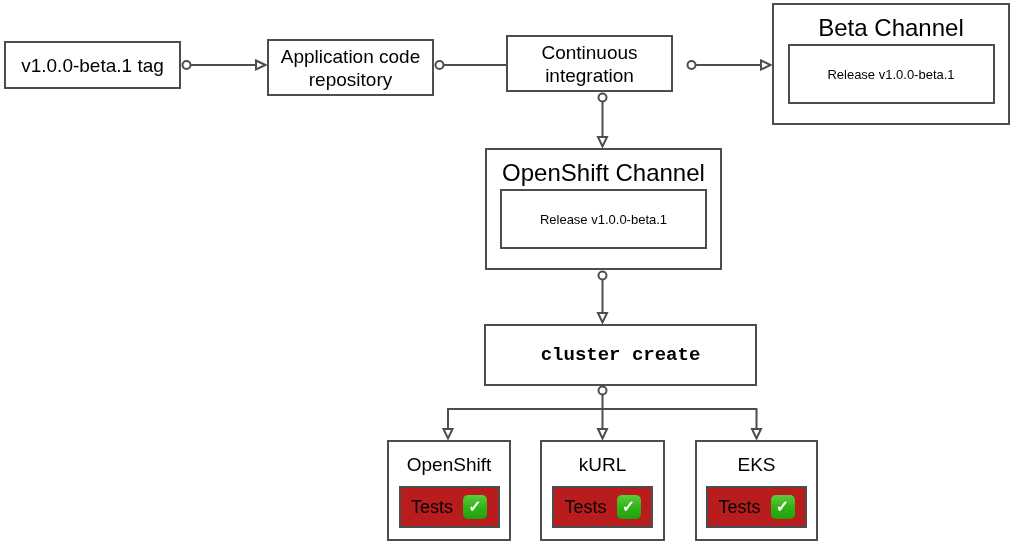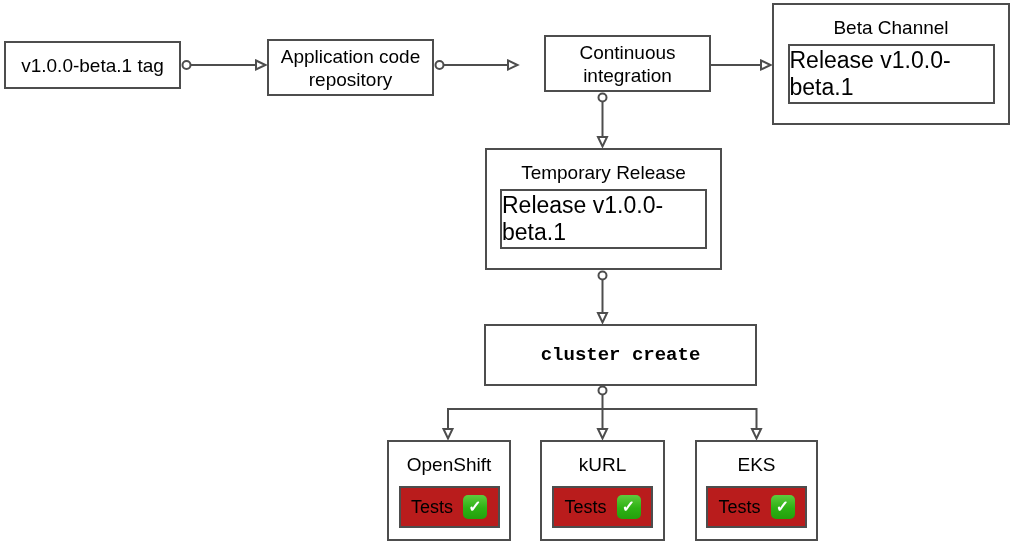--- a/index.html
+++ b/index.html
@@ -30,55 +30,55 @@
     background: #ffffff;
     display: flex;
     align-items: center;
     justify-content: center;
     text-align: center;
     font-size: 19px;
     line-height: 23px;
   }
   .node-tag        { left: 4px;   top: 41px;  width: 177px; height: 48px; }
   .node-app-repo   { left: 267px; top: 39px;  width: 167px; height: 57px; padding: 0 6px; }
-  .node-ci         { left: 544px; top: 35px;  width: 167px; height: 57px; padding: 16px 6px; }
+  .node-ci         { left: 506px; top: 35px;  width: 167px; height: 57px; padding: 16px 6px; }
   .node-cluster-create {
     left: 484px; top: 324px; width: 273px; height: 62px;
     font-family: "Liberation Mono", monospace;
     font-weight: bold;
     font-size: 19px;
   }
   .container-node {
     position: absolute;
     box-sizing: border-box;
     border: 2px solid #4d4d4d;
     background: #ffffff;
     display: flex;
     flex-direction: column;
     align-items: center;
   }
   .node-beta-channel { left: 772px; top: 3px;   width: 238px; height: 122px; }
   .node-temp-channel { left: 485px; top: 148px; width: 237px; height: 122px; }
   .container-title {
-    font-size: 19px;
+    font-size: 24px;
     line-height: 23px;
     margin-top: 11px;
     text-align: left;
   }
   .release-box {
     box-sizing: border-box;
     border: 2px solid #4d4d4d;
     background: #ffffff;
     width: 207px;
     height: 60px;
     margin-top: 5px;
     display: flex;
     align-items: center;
     justify-content: center;
-    font-size: 23px;
+    font-size: 13px;
   }
   .cluster-box {
     position: absolute;
     box-sizing: border-box;
     border: 2px solid #4d4d4d;
     background: #ffffff;
     top: 440px;
     height: 101px;
     display: flex;
     flex-direction: column;
@@ -181,21 +181,21 @@
   </div>
 
   <div class="container-node node-beta-channel">
     <div class="container-title">Beta Channel</div>
     <div class="release-box">
       <span>Release v1.0.0-beta.1</span>
     </div>
   </div>
 
   <div class="container-node node-temp-channel">
-    <div class="container-title">Temporary Release</div>
+    <div class="container-title">OpenShift Channel</div>
     <div class="release-box">
       <span>Release v1.0.0-beta.1</span>
     </div>
   </div>
 
   <div class="node node-cluster-create">
     <span>cluster create</span>
   </div>
 
   <div class="cluster-box cluster-openshift">

